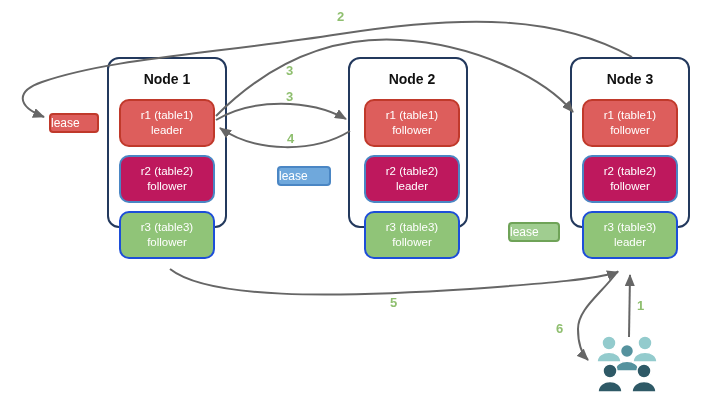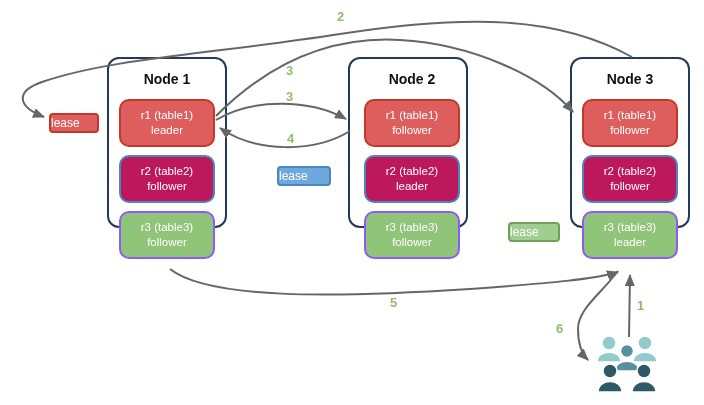--- a/index.html
+++ b/index.html
@@ -15,21 +15,21 @@
     margin-top:12px;height:20px;text-align:center;
     font-size:14px;font-weight:bold;color:#111111;
   }
   .replica{
     width:96px;height:48px;margin:8px auto 0 auto;border-radius:10px;box-sizing:border-box;
     display:flex;flex-direction:column;align-items:center;justify-content:center;
     color:#ffffff;font-size:11.5px;line-height:1.3;
   }
   .replica.red{background:#DD5E5C;border:2px solid #C0392B;}
   .replica.blue{background:#be185d;border:2px solid #4A86C4;}
-  .replica.green{background:#90C478;border:2px solid #8b5cf6;}
+  .replica.green{background:#90C478;border:2px solid #1d4ed8;}
   .lease{
     position:absolute;height:20px;box-sizing:border-box;border-radius:4px;z-index:2;
     color:#ffffff;font-size:12px;line-height:16px;text-align:left;
   }
   .lease.red{background:#DD5E5C;border:2px solid #C0392B;left:49px;top:113px;width:50px;}
   .lease.blue{background:#6FA8DC;border:2px solid #4A86C4;left:277px;top:166px;width:54px;}
   .lease.green{background:#A0CD90;border:2px solid #6FA358;left:508px;top:222px;width:52px;}
   .step{
     position:absolute;z-index:4;color:#8FBF6F;font-size:13px;font-weight:bold;
   }

